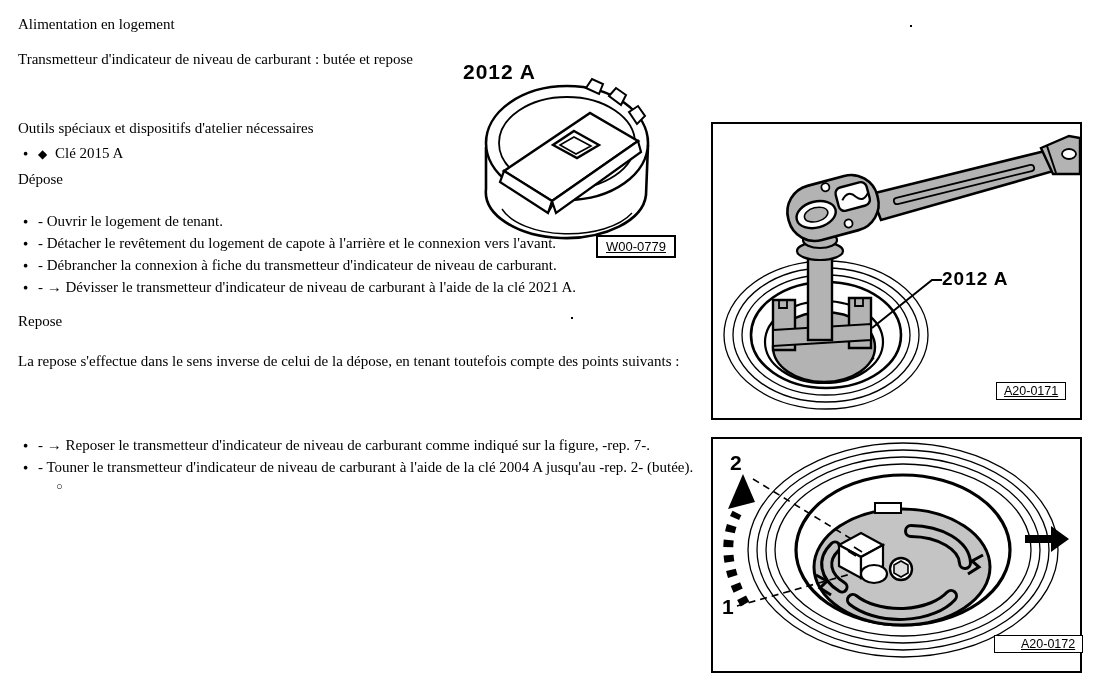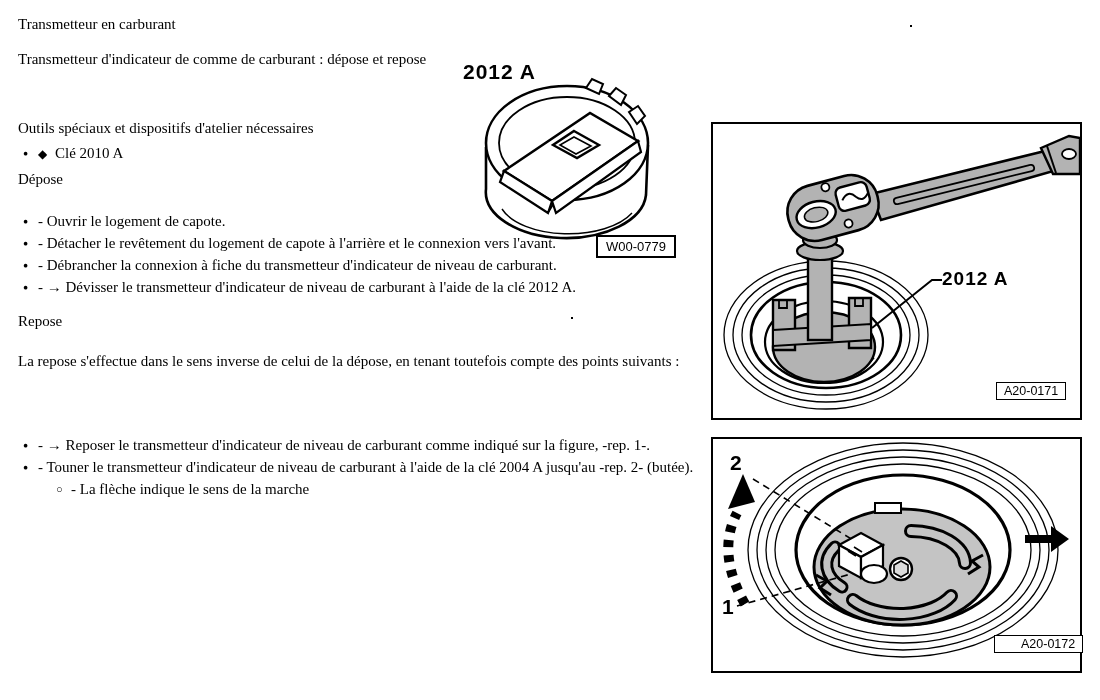--- a/index.html
+++ b/index.html
@@ -11,81 +11,80 @@
   .line.bullet{display:flex;align-items:baseline;}
   .marker{flex:0 0 20px;width:20px;box-sizing:border-box;padding-left:5px;font-size:8.5px;
           transform:translateY(-2px);}
   .marker.diamond{flex:0 0 17px;width:17px;padding-left:0;font-size:12px;transform:none;}
   .marker.sub-circle{flex:0 0 15px;width:15px;padding-left:0;font-size:11px;transform:translateY(-1px);}
   .line.sub{padding-left:38px;}
   
   .tool-illus{position:absolute;left:440px;top:55px;width:250px;height:215px;}
   .tool-label{position:absolute;left:23px;top:5px;font:bold 21px "Liberation Sans",sans-serif;letter-spacing:1px;}
   .codebox{position:absolute;background:#fff;border:2px solid #000;
-           font:13px "Liberation Sans",sans-serif;padding:2px 8px;white-space:nowrap;}
+           font:13px "Liberation Sans",sans-serif;padding:2px 8px;white-space:nowrap;text-decoration:underline;}
   .codebox.small{font-size:12.5px;padding:1px 7px;border-width:1.5px;}
   .fig{position:absolute;border:2px solid #000;background:#fff;}
   .fig1{left:711px;top:122px;width:367px;height:294px;}
   .fig2{left:711px;top:437px;width:367px;height:232px;}
   .fig svg{position:absolute;left:0;top:0;}
   .fig1-label{position:absolute;left:229px;top:144px;font:bold 19px "Liberation Sans",sans-serif;letter-spacing:1px;}
   .fig2-num{position:absolute;font:bold 21px "Liberation Sans",sans-serif;}
   .num2{left:17px;top:12px;}
   .num1{left:9px;top:156px;}
   .stray-dot{position:absolute;width:2px;height:2px;background:#000;}
 </style>
 </head>
 <body>
 
 <div class="page">
 
   <div class="textcol">
-    <div class="line" style="top:16px">Transmetteur en carburant</div>
-    <div class="line" style="top:51px">Transmetteur d'indicateur de comme de carburant : dépose et repose</div>
+    <div class="line" style="top:16px">Alimentation en logement</div>
+    <div class="line" style="top:51px">Transmetteur d'indicateur de niveau de carburant : butée et repose</div>
     <div class="line" style="top:120px">Outils spéciaux et dispositifs d'atelier nécessaires</div>
 
     <div class="line bullet" style="top:145px">
       <span class="marker">●</span>
       <span class="marker diamond">◆</span>
-      <span>Clé 2010 A</span>
+      <span>Clé 2015 A</span>
     </div>
 
     <div class="line" style="top:171px">Dépose</div>
 
     <div class="line bullet" style="top:213px">
       <span class="marker">●</span>
-      <span>- Ouvrir le logement de capote.</span>
+      <span>- Ouvrir le logement de tenant.</span>
     </div>
     <div class="line bullet" style="top:235px">
       <span class="marker">●</span>
       <span>- Détacher le revêtement du logement de capote à l'arrière et le connexion vers l'avant.</span>
     </div>
     <div class="line bullet" style="top:257px">
       <span class="marker">●</span>
       <span>- Débrancher la connexion à fiche du transmetteur d'indicateur de niveau de carburant.</span>
     </div>
     <div class="line bullet" style="top:279px">
       <span class="marker">●</span>
-      <span>- → Dévisser le transmetteur d'indicateur de niveau de carburant à l'aide de la clé 2012 A.</span>
+      <span>- → Dévisser le transmetteur d'indicateur de niveau de carburant à l'aide de la clé 2021 A.</span>
     </div>
 
     <div class="line" style="top:313px">Repose</div>
     <div class="line" style="top:353px">La repose s'effectue dans le sens inverse de celui de la dépose, en tenant toutefois compte des points suivants :</div>
 
     <div class="line bullet" style="top:437px">
       <span class="marker">●</span>
-      <span>- → Reposer le transmetteur d'indicateur de niveau de carburant comme indiqué sur la figure, -rep. 1-.</span>
+      <span>- → Reposer le transmetteur d'indicateur de niveau de carburant comme indiqué sur la figure, -rep. 7-.</span>
     </div>
     <div class="line bullet" style="top:459px">
       <span class="marker">●</span>
       <span>- Touner le transmetteur d'indicateur de niveau de carburant à l'aide de la clé 2004 A jusqu'au -rep. 2- (butée).</span>
     </div>
     <div class="line bullet sub" style="top:481px">
       <span class="marker sub-circle">○</span>
-      <span>- La flèche indique le sens de la marche</span>
     </div>
   </div>
 
   <div class="tool-illus">
     <svg viewBox="0 0 250 215" width="250" height="215">
       <g fill="#ffffff" stroke="#000000">
 
         <path d="M46,92 L46,134 A80,46 0 0 0 206,140 L208,90" stroke-width="2.6"></path>
         <path d="M62,154 A70,36 0 0 0 192,158" fill="none" stroke-width="1.4"></path>
 

